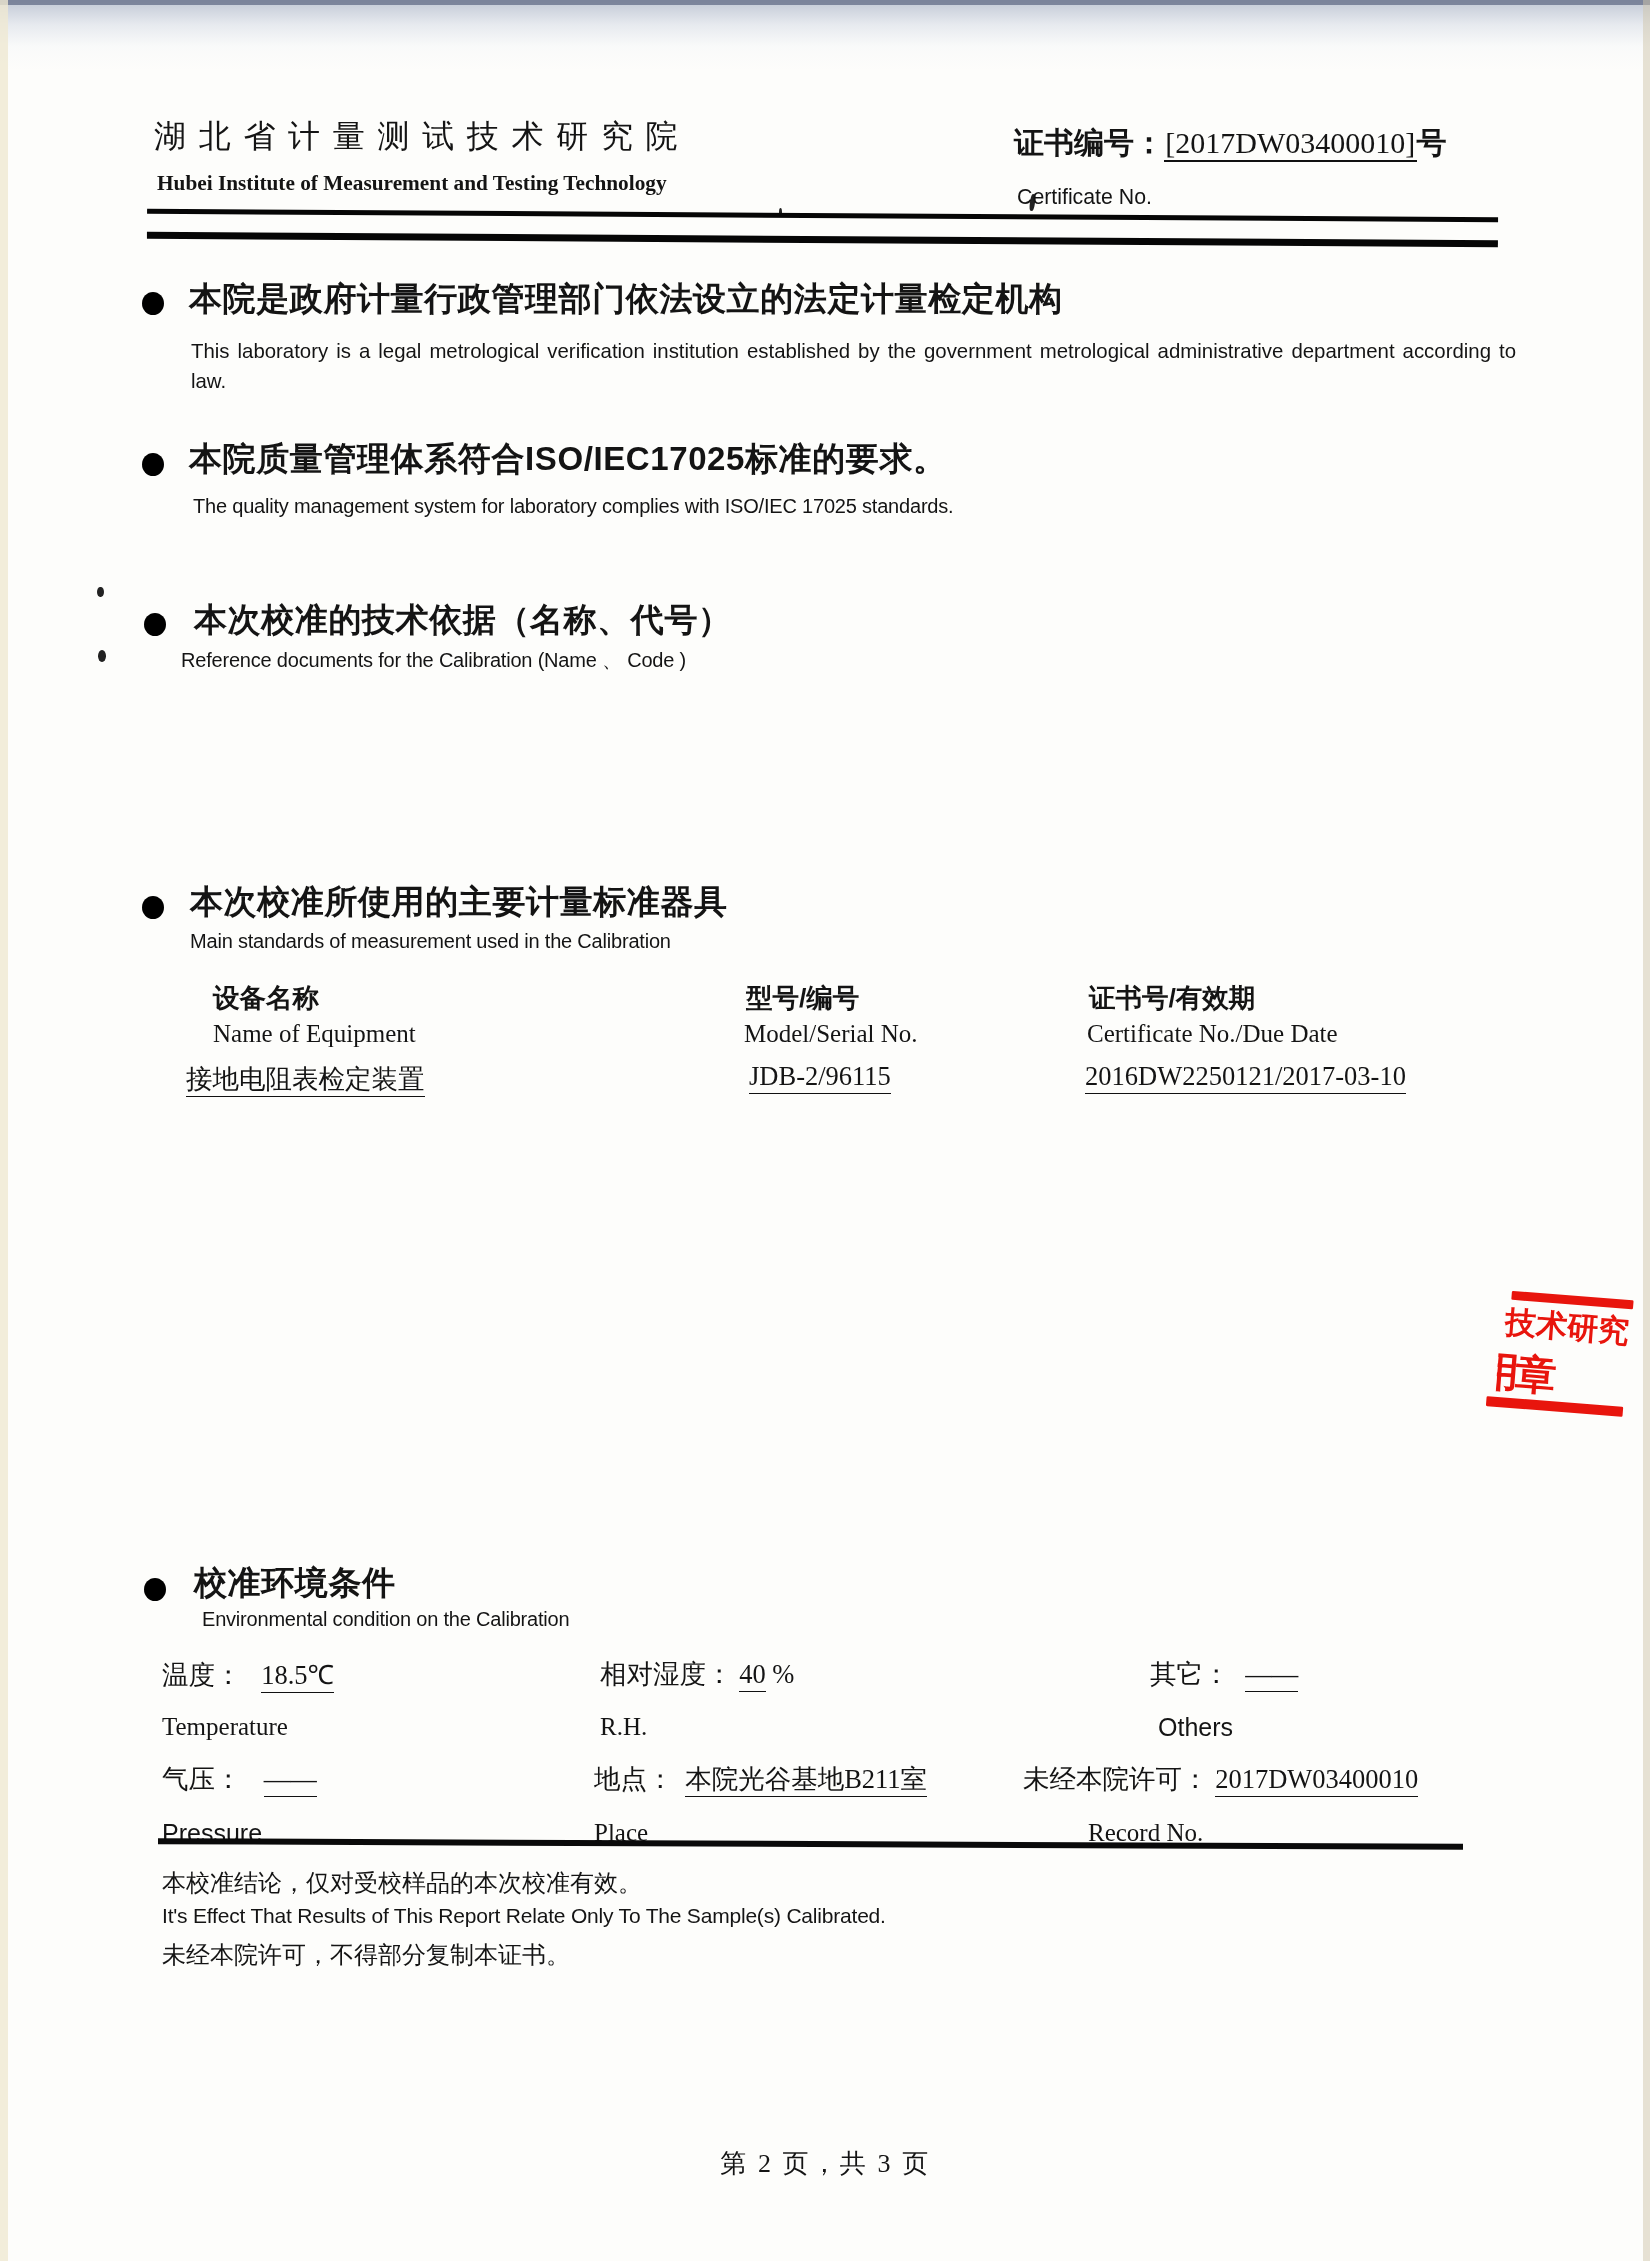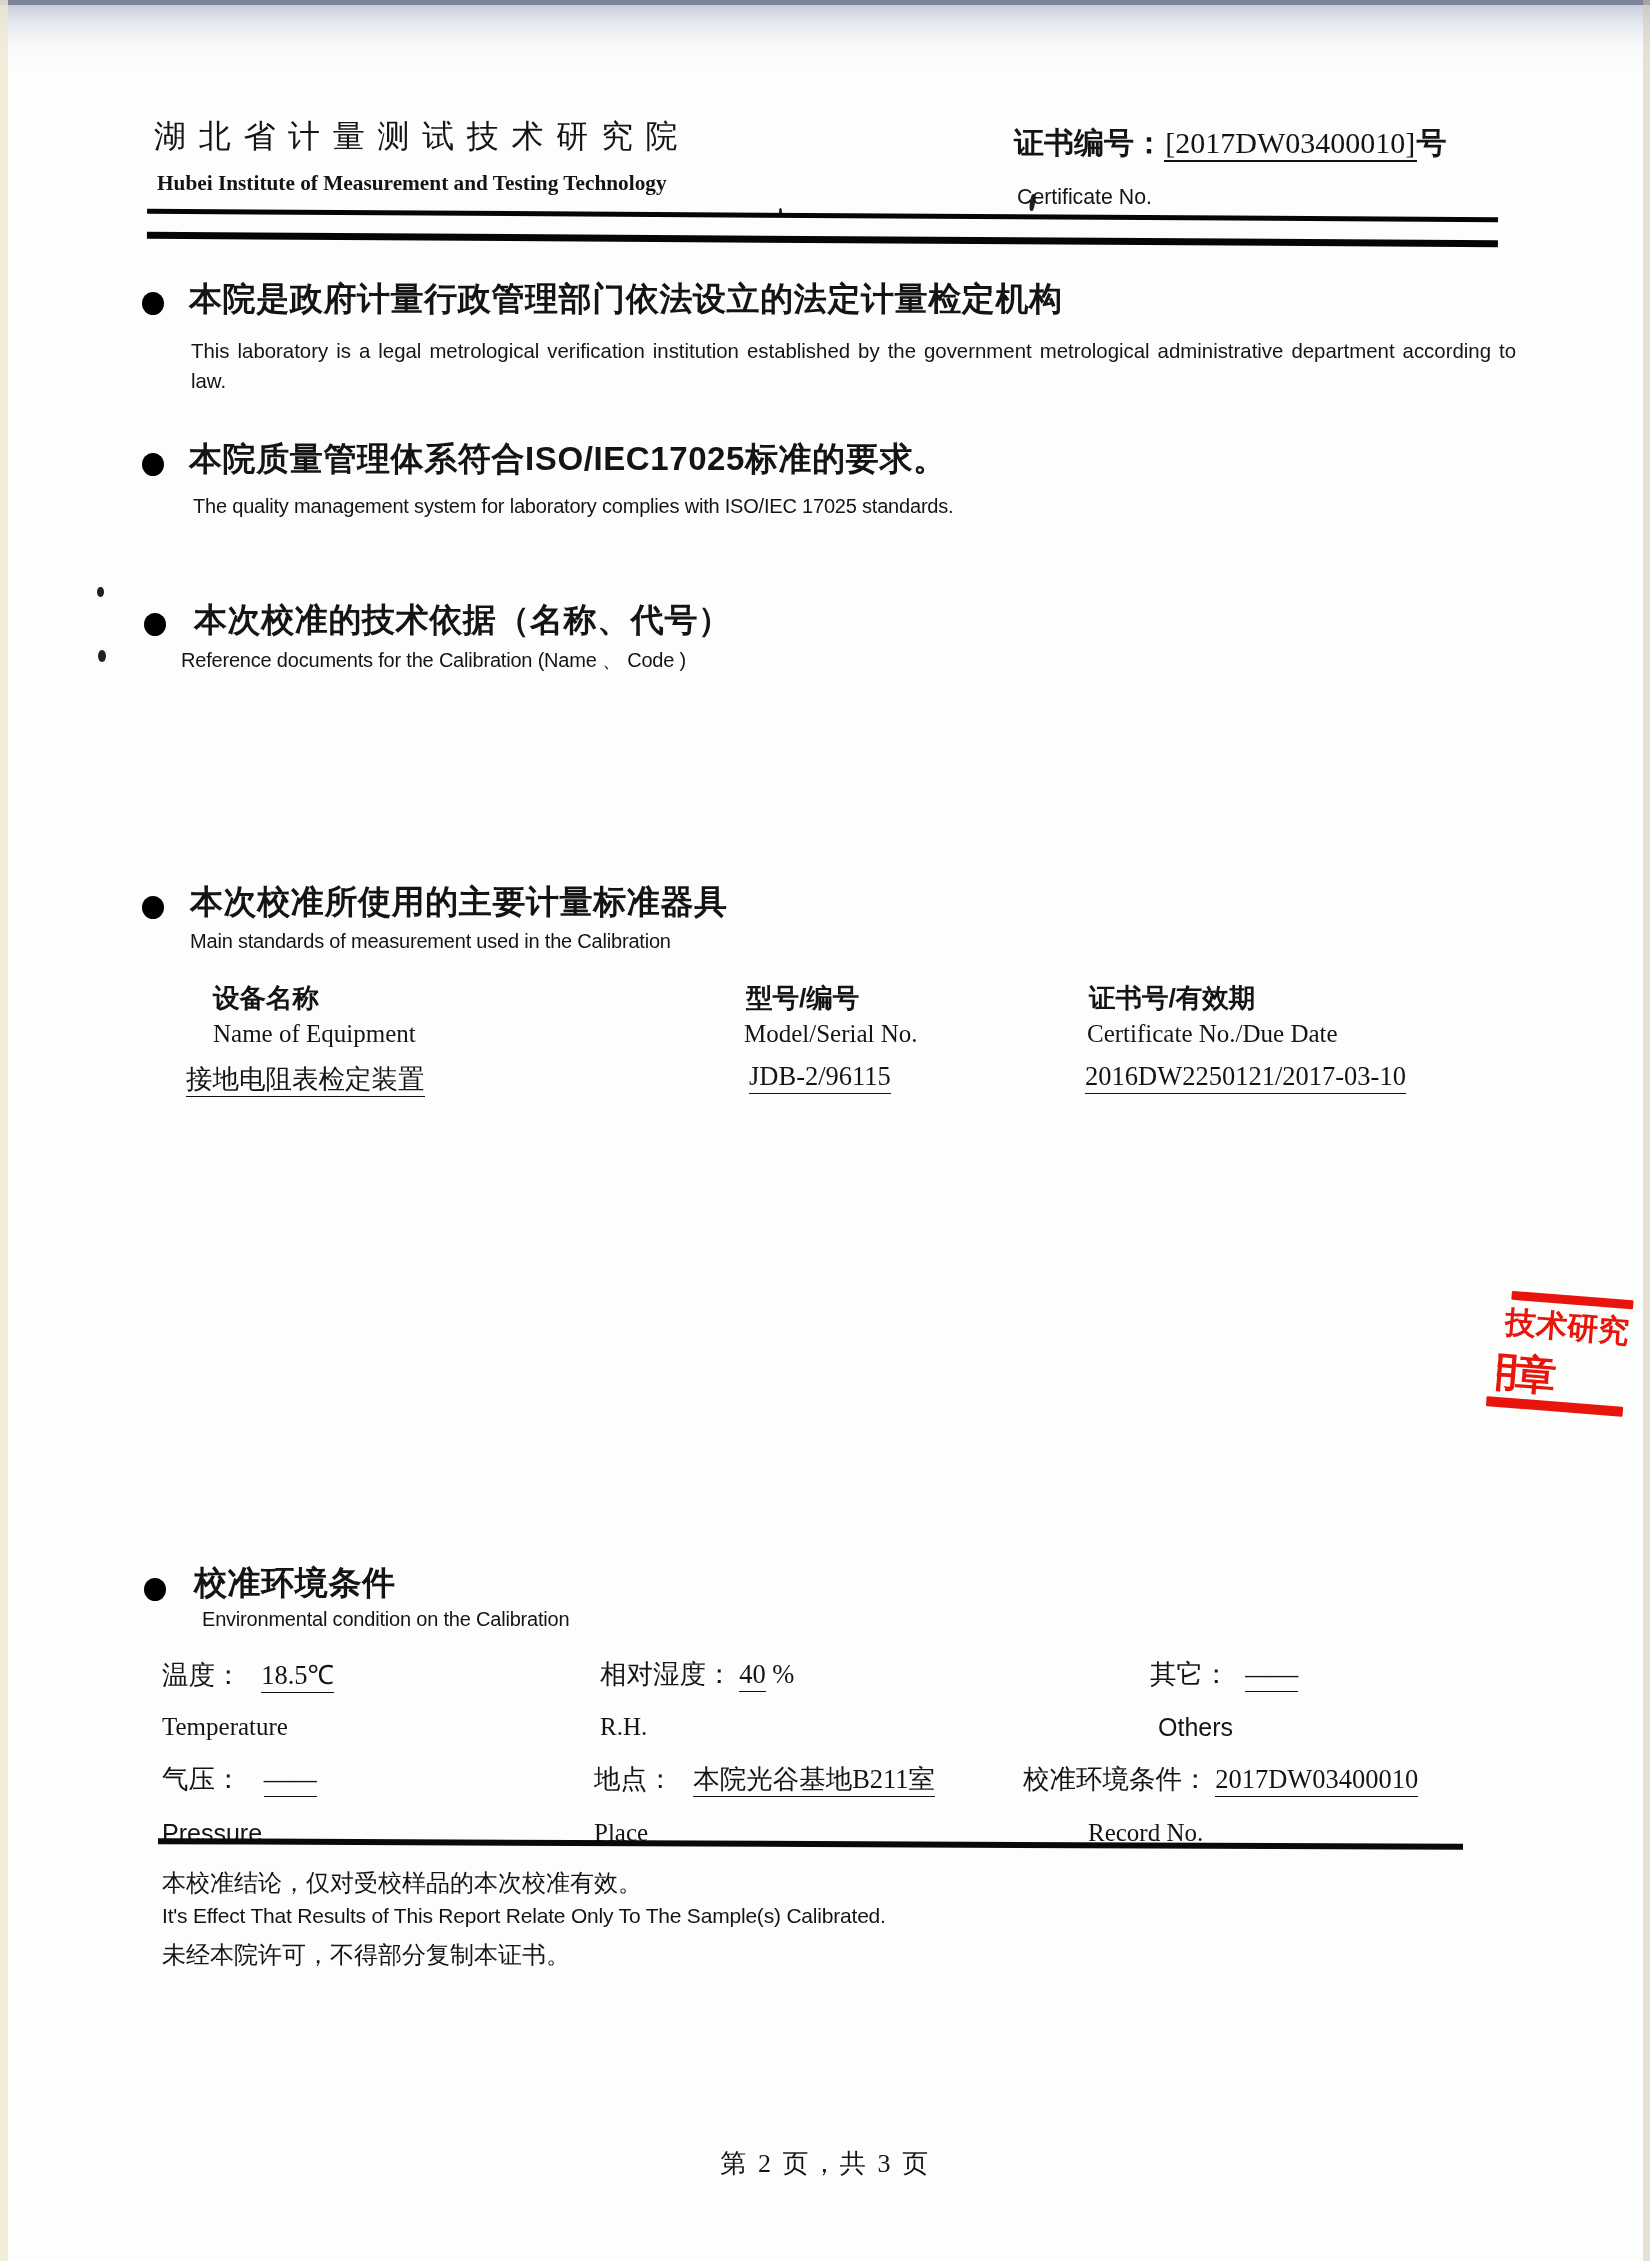--- a/index.html
+++ b/index.html
@@ -136,24 +136,24 @@
   <div class="abs env-en sr" style="left:162px;top:1713px;">Temperature</div>
   <div class="abs env-en sr" style="left:600px;top:1713px;">R.H.</div>
   <div class="abs env-en" style="left:1158px;top:1713px;font-size:25px;">Others</div>
 
   <div class="abs env-lab sr" style="left:162px;top:1761px;">
     <span>气压：</span>
     <span class="ul" style="margin-left:15.5px;">——</span>
   </div>
   <div class="abs env-lab sr" style="left:594px;top:1761px;">
     <span>地点：</span>
-    <span class="ul" style="margin-left:13px;">本院光谷基地B211室</span>
+    <span class="ul" style="margin-left:5px;">本院光谷基地B211室</span>
   </div>
   <div class="abs env-lab sr" style="left:1023px;top:1761px;">
-    <span>校准环境条件：</span>
+    <span>未经本院许可：</span>
     <span class="ul">2017DW03400010</span>
   </div>
   <div class="abs env-en" style="left:162px;top:1819px;font-size:25px;">Pressure</div>
   <div class="abs env-en sr" style="left:594px;top:1819px;">Place</div>
   <div class="abs env-en sr" style="left:1088px;top:1819px;">Record No.</div>
 
   <div class="abs bot-rule"></div>
 
   <div class="abs note-cn sr" style="left:162px;top:1867px;">本校准结论，仅对受校样品的本次校准有效。</div>
   <div class="abs note-en" style="left:162px;top:1904px;">It's Effect That Results of This Report Relate Only To The Sample(s) Calibrated.</div>

